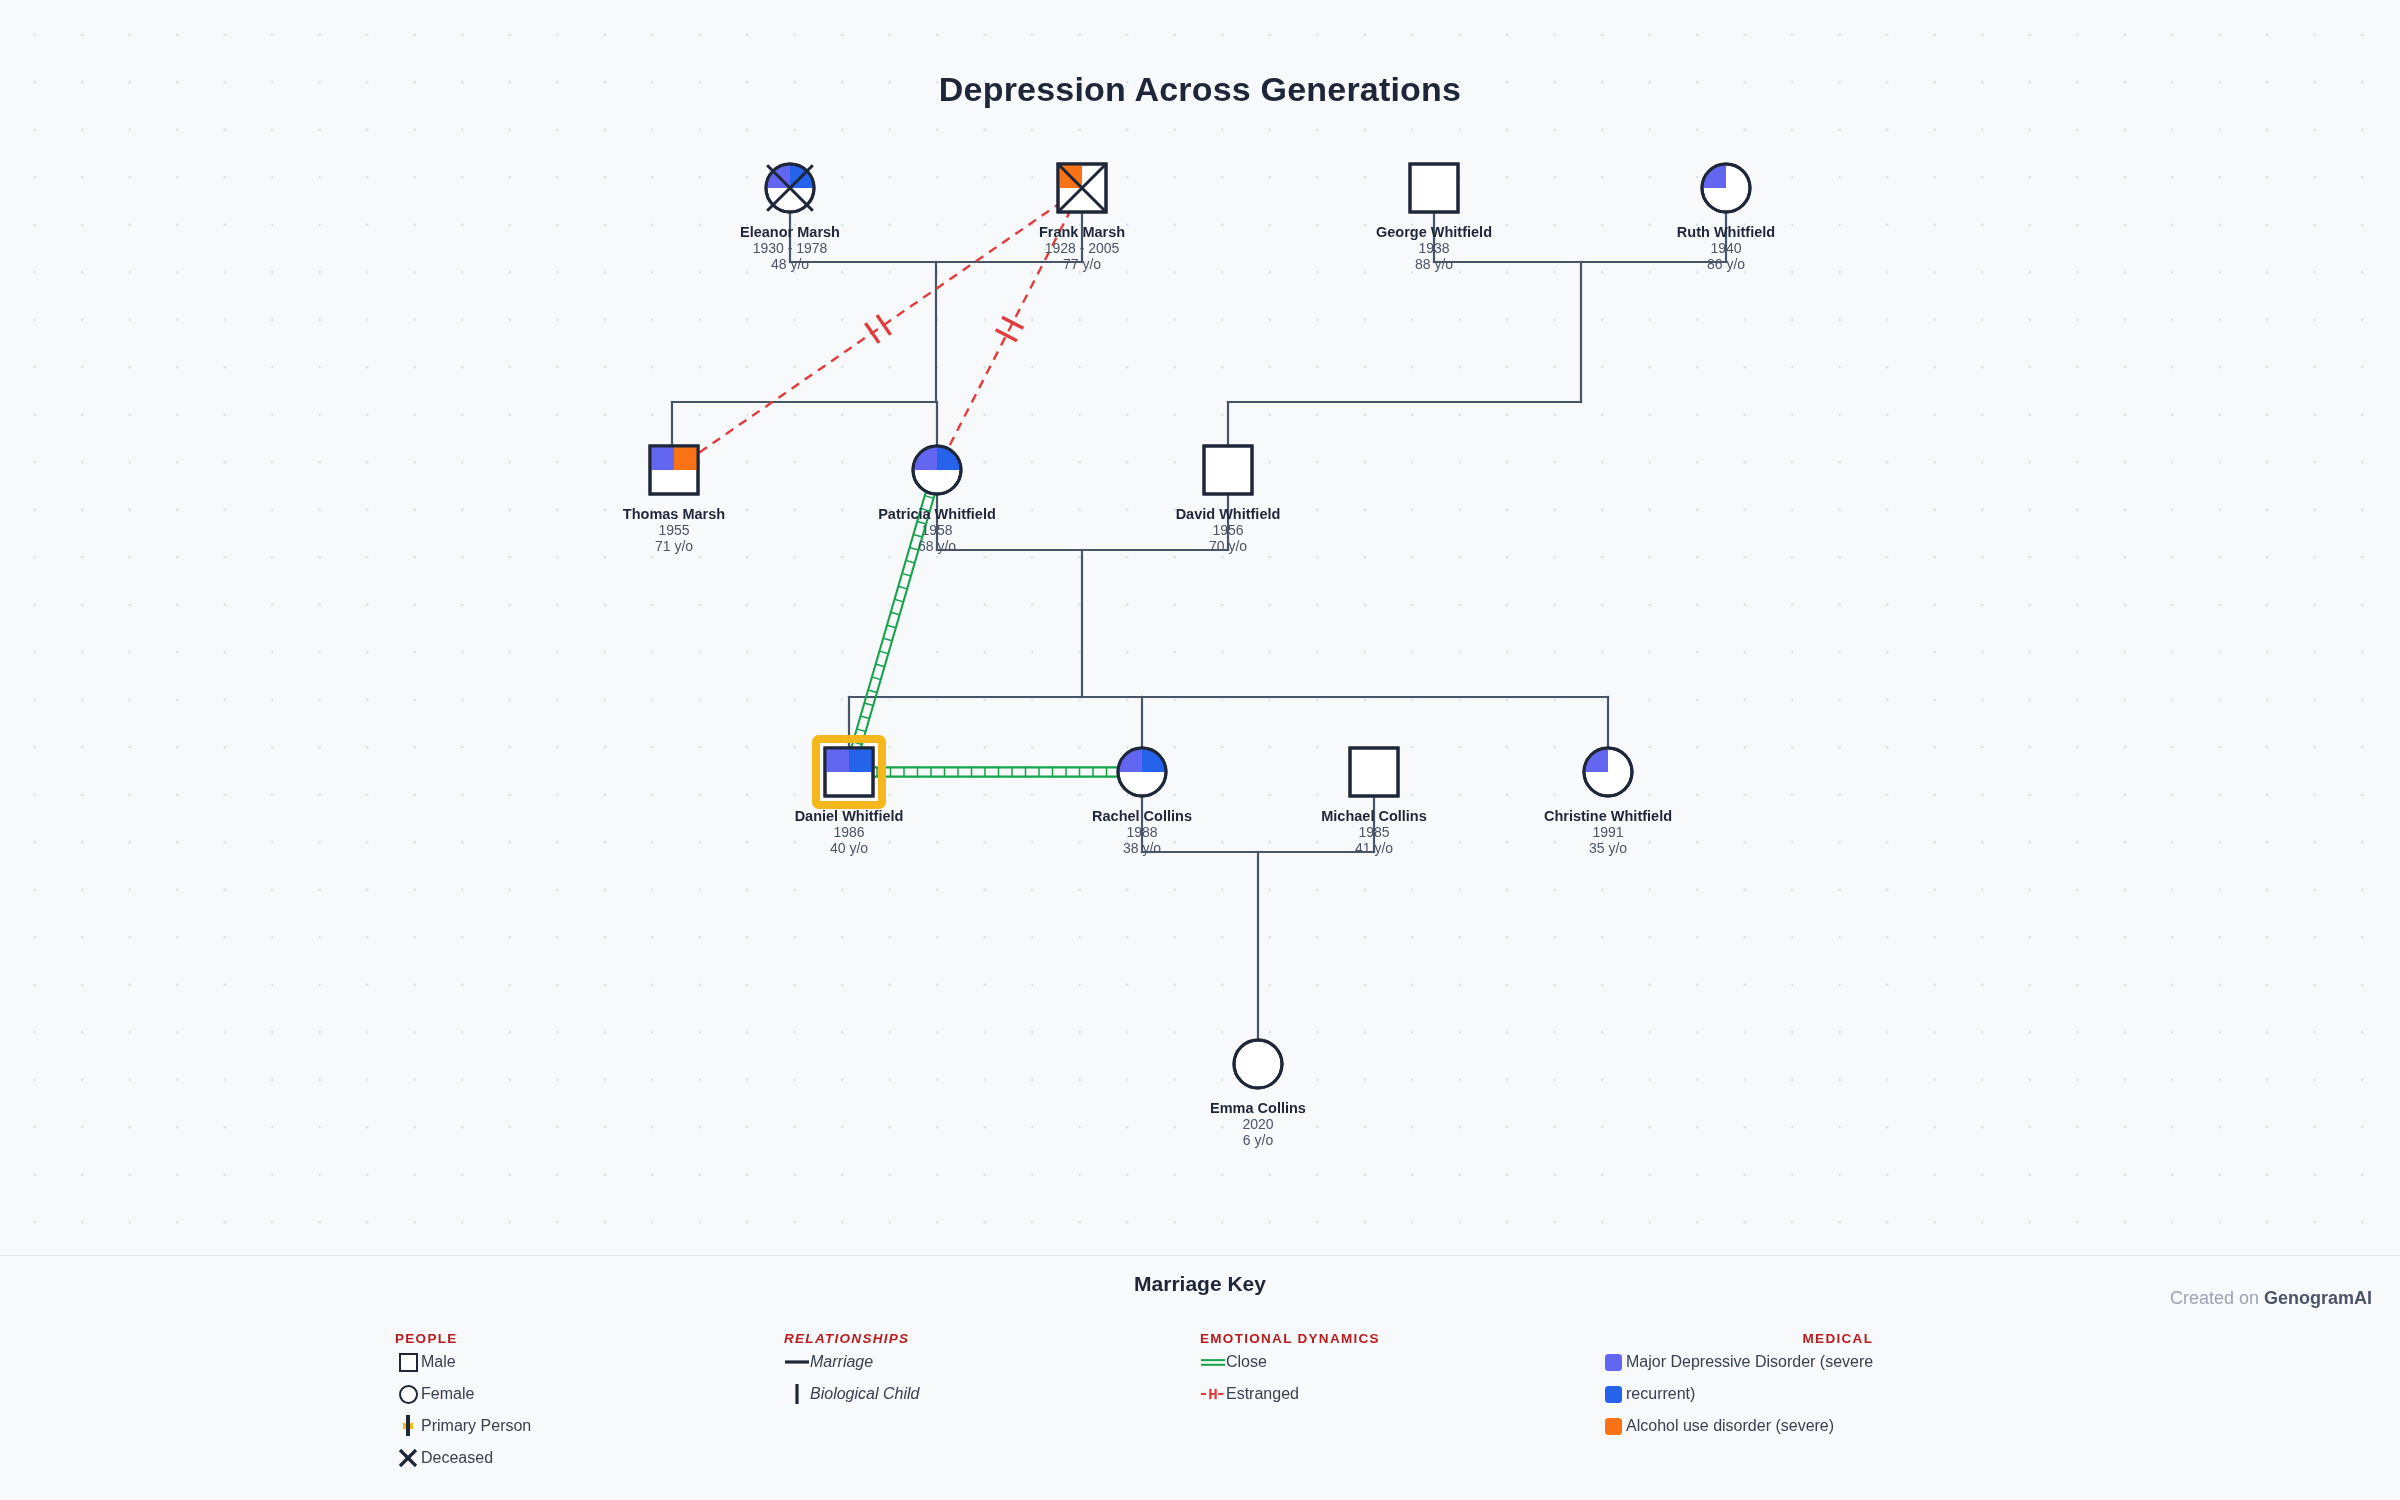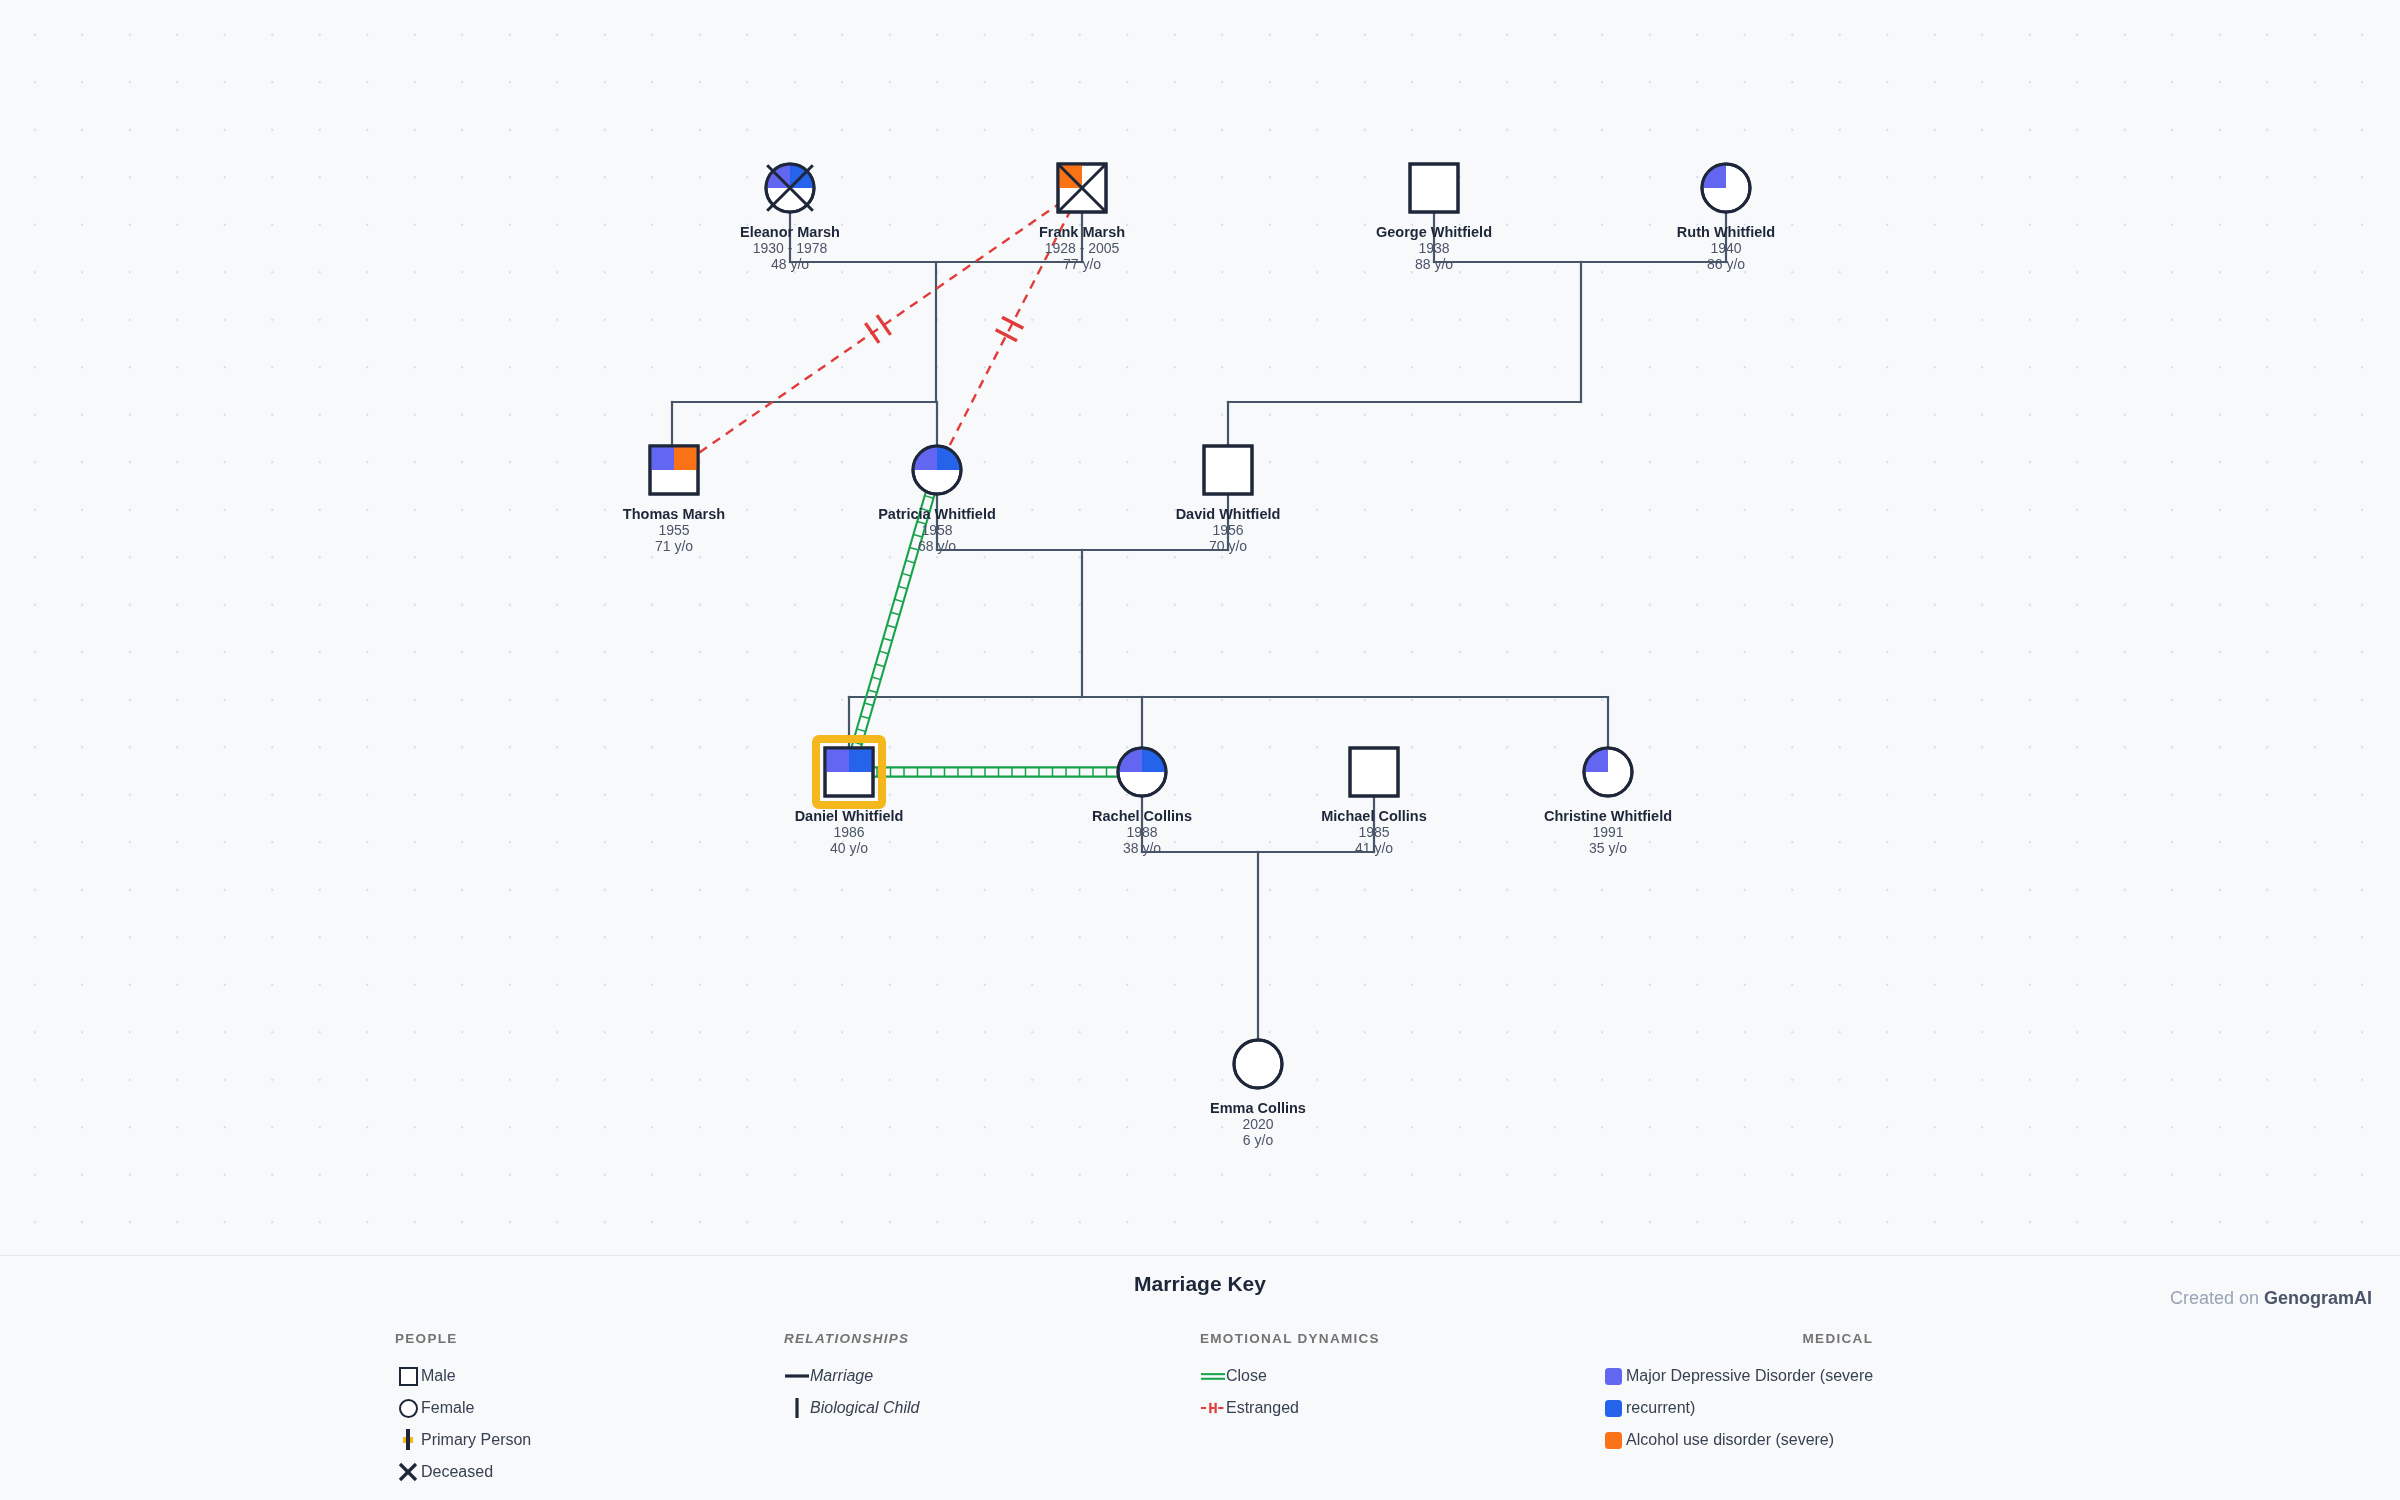--- a/index.html
+++ b/index.html
@@ -32,36 +32,37 @@
     width:2400px;text-align:center;margin-top:16px;
     font-size:21px;font-weight:bold;color:#1e2639;
   }
   #credit{
     position:absolute;right:28px;top:32px;font-size:18px;color:#9aa4b5;
   }
   #credit b{color:#4b5568;font-weight:bold;}
   .key-cols{position:absolute;top:75px;left:0;width:2400px;}
   .key-col{position:absolute;top:0;}
   .col-head{
-    font-size:13.5px;font-weight:bold;letter-spacing:1.3px;color:#737373;
-    margin-bottom:14px;text-transform:uppercase;
+    font-size:13.5px;font-weight:bold;letter-spacing:1.3px;color:#b91c1c;
+    text-transform:uppercase;
   }
   .key-row{display:flex;align-items:center;height:32px;}
   .key-label{font-size:16px;color:#374151;white-space:nowrap;}
   .glyph{width:26px;display:flex;align-items:center;justify-content:center;flex:0 0 26px;}
   .sq{width:19px;height:19px;border:2.6px solid #1e2639;background:#fff;box-sizing:border-box;}
   .ci{width:19px;height:19px;border:2.6px solid #1e2639;border-radius:50%;background:#fff;box-sizing:border-box;}
   .prim{padding:3px;background:#f5b81c;display:inline-block;line-height:0;}
   .prim .sq{width:16px;height:16px;}
   .swatch{width:17px;height:17px;border-radius:3.5px;}
 </style>
 </head>
 <body>
 
 <div id="canvas-area">
+  <div id="title">Depression Across Generations</div>
   <svg id="tree" viewBox="0 0 2400 1255">
       <g>
         <line x1="790" y1="212" x2="790" y2="262" stroke="#475569" stroke-width="2.2" stroke-linecap="square"></line>
         <line x1="1082" y1="212" x2="1082" y2="262" stroke="#475569" stroke-width="2.2" stroke-linecap="square"></line>
         <line x1="790" y1="262" x2="1082" y2="262" stroke="#475569" stroke-width="2.2" stroke-linecap="square"></line>
         <line x1="936" y1="262" x2="936" y2="402" stroke="#475569" stroke-width="2.2" stroke-linecap="square"></line>
         <line x1="672" y1="402" x2="936" y2="402" stroke="#475569" stroke-width="2.2" stroke-linecap="square"></line>
         <line x1="672" y1="402" x2="672" y2="446" stroke="#475569" stroke-width="2.2" stroke-linecap="square"></line>
         <line x1="937" y1="402" x2="937" y2="446" stroke="#475569" stroke-width="2.2" stroke-linecap="square"></line>
         <line x1="1434" y1="212" x2="1434" y2="262" stroke="#475569" stroke-width="2.2" stroke-linecap="square"></line>

